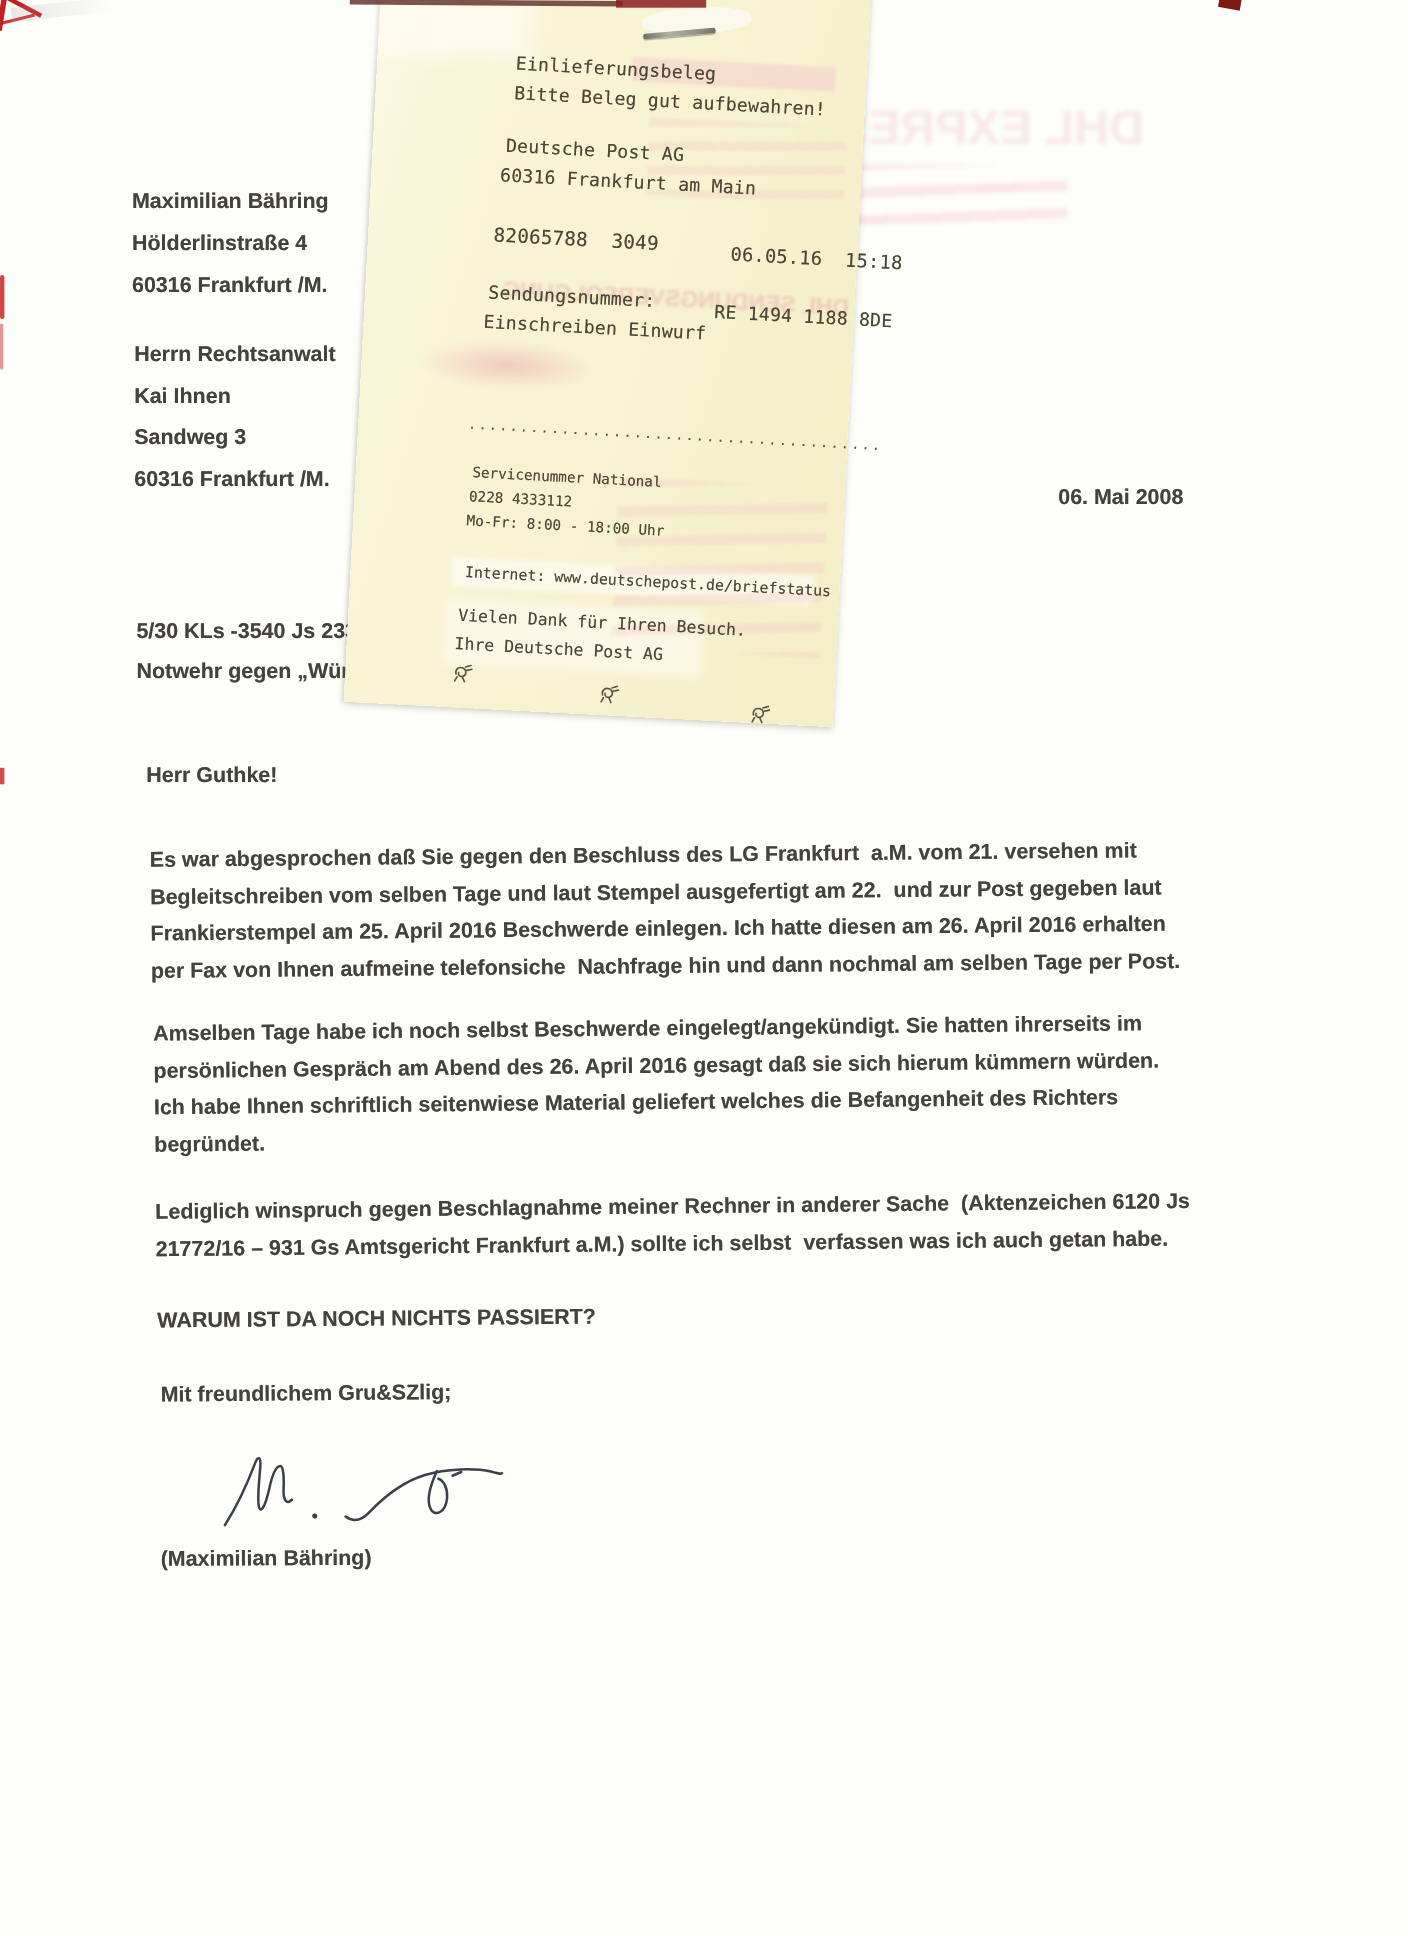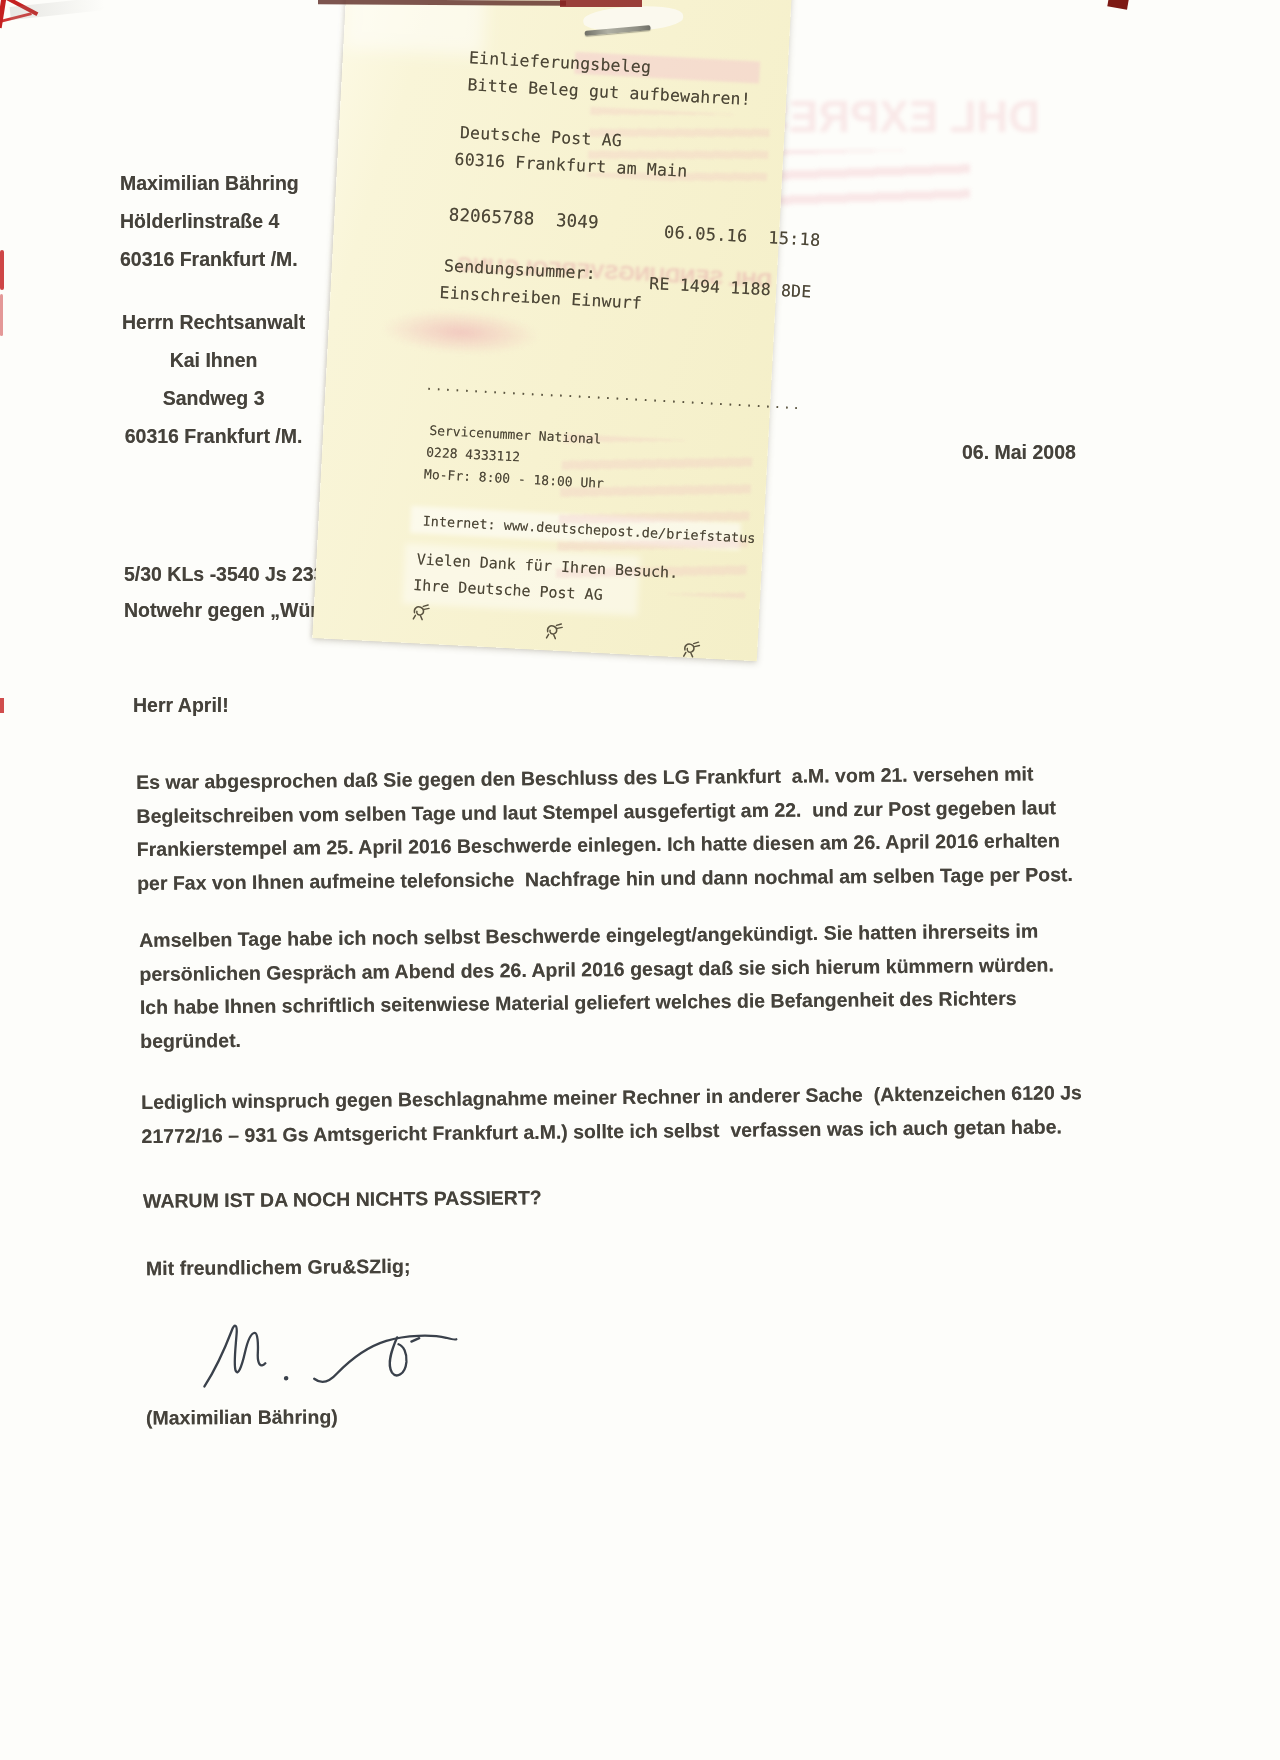--- a/index.html
+++ b/index.html
@@ -50,35 +50,35 @@
               opacity:.14;filter:blur(2px);z-index:1;">DHL EXPRESS</div>
   <div class="bleed" style="left:660px;top:150px;width:310px;height:56px;z-index:1;opacity:.8;filter:blur(2px);
               background:repeating-linear-gradient(178deg,rgba(240,175,184,.35) 0 9px,transparent 9px 25px);"></div>
 
   <div class="block addr" style="left:120px;top:138px;margin-top:26px;">
     <div>Maximilian Bähring</div>
     <div>Hölderlinstraße 4</div>
     <div>60316 Frankfurt /M.</div>
   </div>
 
-  <div class="block addr" style="left:122px;top:303px;text-align:center;">
+  <div class="block addr" style="left:122px;top:303px;">
     <div>Herrn Rechtsanwalt</div>
     <div>Kai Ihnen</div>
     <div>Sandweg 3</div>
     <div>60316 Frankfurt /M.</div>
   </div>
 
   <div class="ln" style="left:962px;top:441px;">06. Mai 2008</div>
 
   <div class="block" style="left:124px;top:556px;">
     <div style="line-height:36px;">5/30 KLs -3540 Js 233</div>
     <div style="line-height:36px;">Notwehr gegen „Wür</div>
   </div>
 
-  <div class="ln" style="left:133px;top:694px;">Herr April!</div>
+  <div class="ln" style="left:133px;top:694px;">Herr Guthke!</div>
 
   <div class="block" style="left:136px;top:766px;transform:rotate(-0.55deg);transform-origin:left top;">
     <div>Es war abgesprochen daß Sie gegen den Beschluss des LG Frankfurt  a.M. vom 21. versehen mit</div>
     <div>Begleitschreiben vom selben Tage und laut Stempel ausgefertigt am 22.  und zur Post gegeben laut</div>
     <div>Frankierstempel am 25. April 2016 Beschwerde einlegen. Ich hatte diesen am 26. April 2016 erhalten</div>
     <div>per Fax von Ihnen aufmeine telefonsiche  Nachfrage hin und dann nochmal am selben Tage per Post.</div>
   </div>
 
   <div class="block" style="left:139px;top:924px;transform:rotate(-0.6deg);transform-origin:left top;">
     <div>Amselben Tage habe ich noch selbst Beschwerde eingelegt/angekündigt. Sie hatten ihrerseits im</div>

